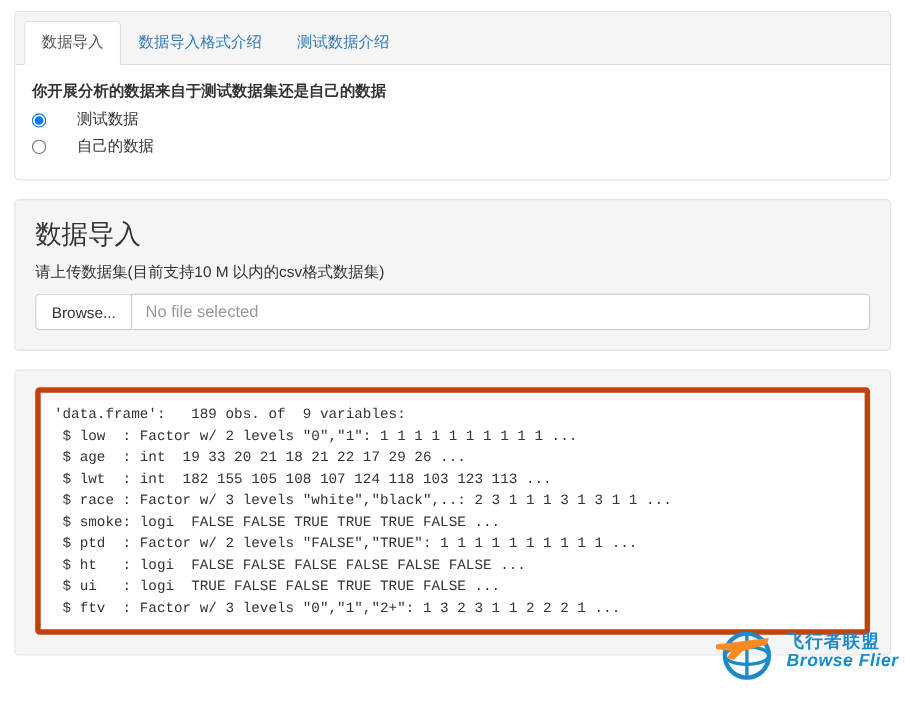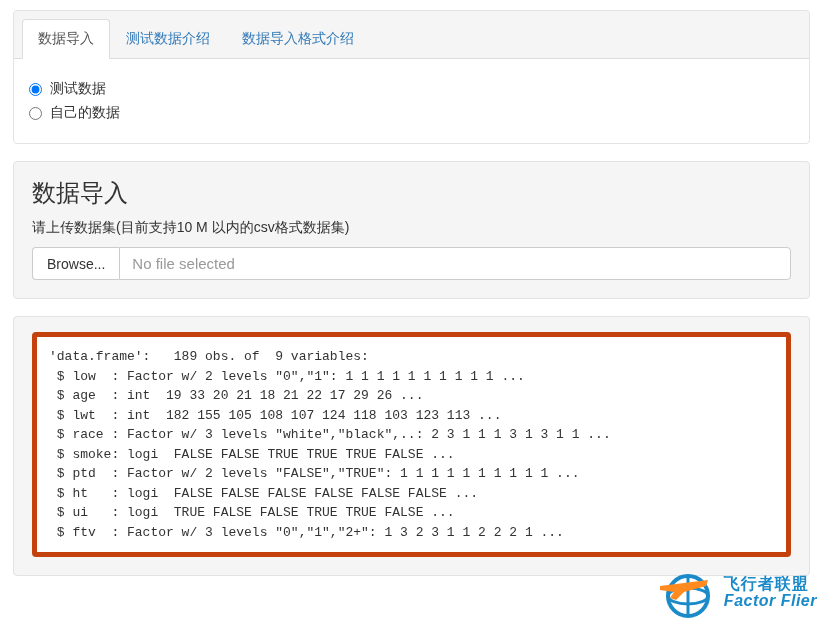--- a/index.html
+++ b/index.html
@@ -54,20 +54,21 @@
     .question-label {
       font-weight: 700;
       margin-bottom: 8px;
       color: #333;
     }
     
     .radio-row {
       display: flex;
       align-items: center;
       margin: 6px 0;
+      gap: 20px;
     }
     .radio-row input[type="radio"] {
       margin-right: 8px;
     }
     .radio-row label { cursor: pointer; }
     
     
     .section {
       border: 1px solid #e3e3e3;
       border-radius: 4px;
@@ -157,27 +158,28 @@
   </style>
 </head>
 <body>
 
 <div class="panel">
   <div class="tabs">
     <div class="tab active">
       <span>数据导入</span>
     </div>
     <div class="tab">
+      <span>数据导入格式介绍</span>
+    </div>
+    <div class="tab">
       <span>测试数据介绍</span>
     </div>
-    <div class="tab">
-      <span>数据导入格式介绍</span>
-    </div>
   </div>
   <div class="tab-content">
+    <div class="question-label">你开展分析的数据来自于测试数据集还是自己的数据</div>
     <div class="radio-row">
       <input type="radio" name="ds" checked="" style="">
       <label>测试数据</label>
     </div>
     <div class="radio-row">
       <input type="radio" name="ds" style="">
       <label>自己的数据</label>
     </div>
   </div>
 </div>
@@ -206,15 +208,15 @@
 
 <div class="watermark">
   <svg width="64" height="54" viewBox="0 0 64 54">
     <circle cx="34" cy="30" r="20" fill="none" stroke="#1a8ac9" stroke-width="4"></circle>
     <ellipse cx="34" cy="30" rx="20" ry="8" fill="none" stroke="#1a8ac9" stroke-width="3"></ellipse>
     <path d="M34 10 L34 50" stroke="#1a8ac9" stroke-width="3"></path>
     <path d="M6 20 L54 14 L52 20 L30 26 L22 34 L16 32 L20 26 L6 24 Z" fill="#ff8a1f"></path>
   </svg>
   <div class="wm-text">
     <div class="wm-top">飞行者联盟</div>
-    <div class="wm-bot">Factor Flier</div>
+    <div class="wm-bot">Browse Flier</div>
   </div>
 </div>
 
 </body></html>

